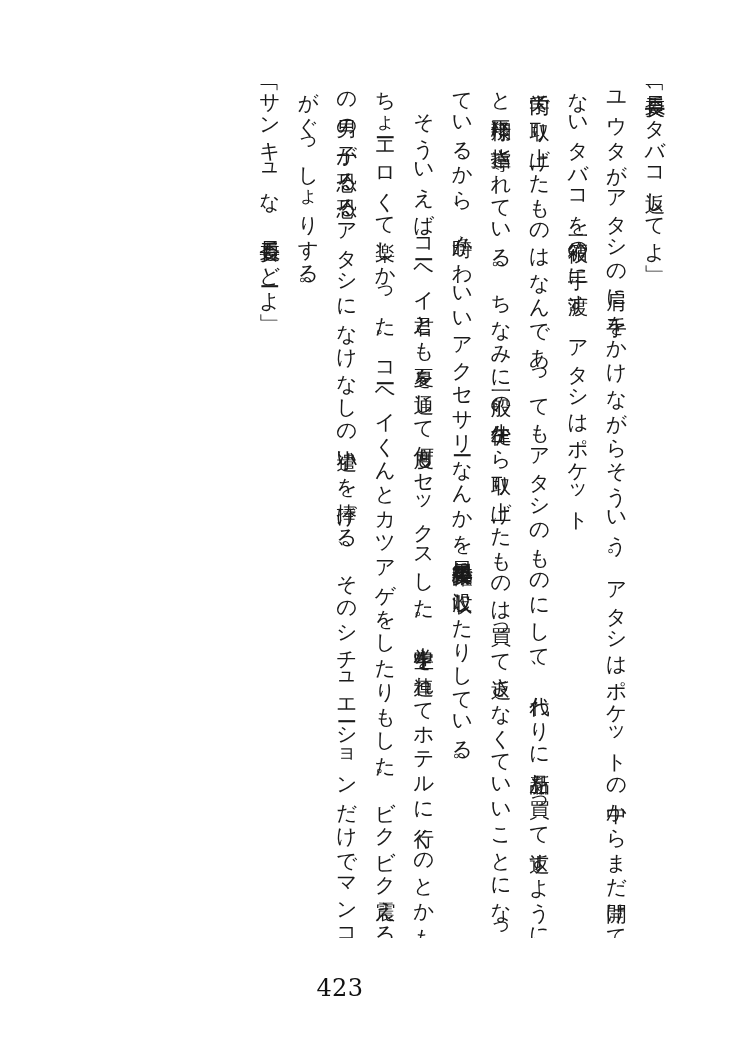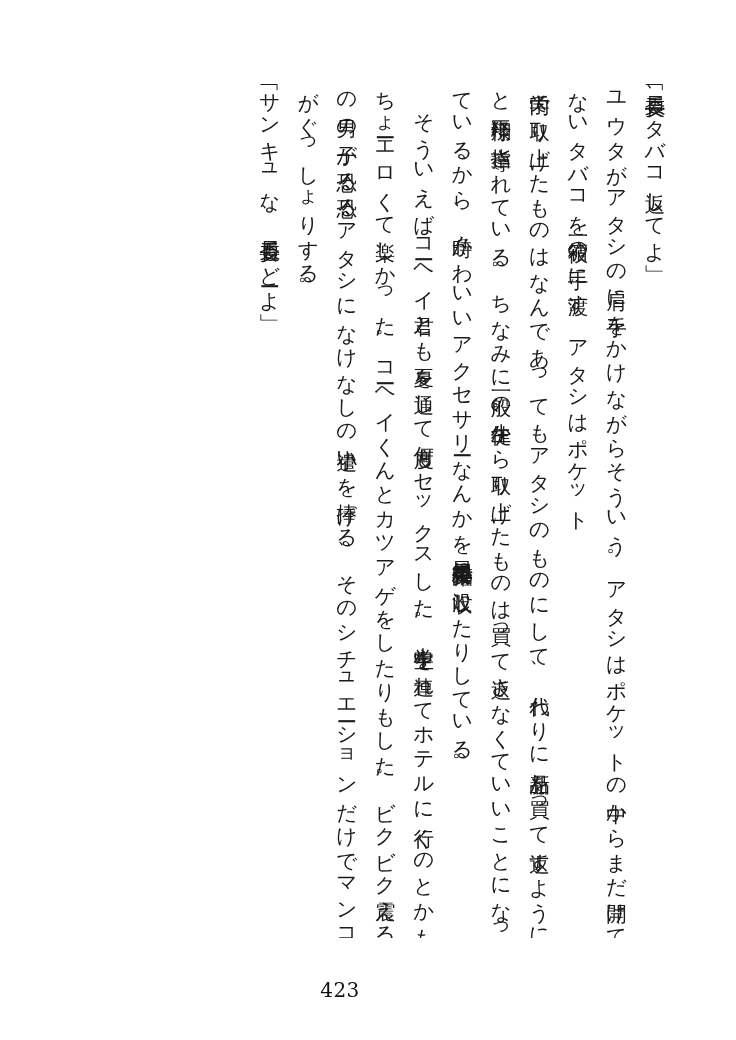--- a/index.html
+++ b/index.html
@@ -46,21 +46,21 @@
   }
   .para.indent {
     text-indent: 1em;
   }
   .page-number {
     position: absolute;
     bottom: 38px;
     left: 0;
     width: 680px;
     text-align: center;
-    font-size: 20px;
+    font-size: 24px;
     font-family: "DejaVu Serif", "Liberation Serif", serif;
     color: #111;
     letter-spacing: 0.02em;
   }
 </style>
 </head>
 <body>
 
 <div class="page">
 

